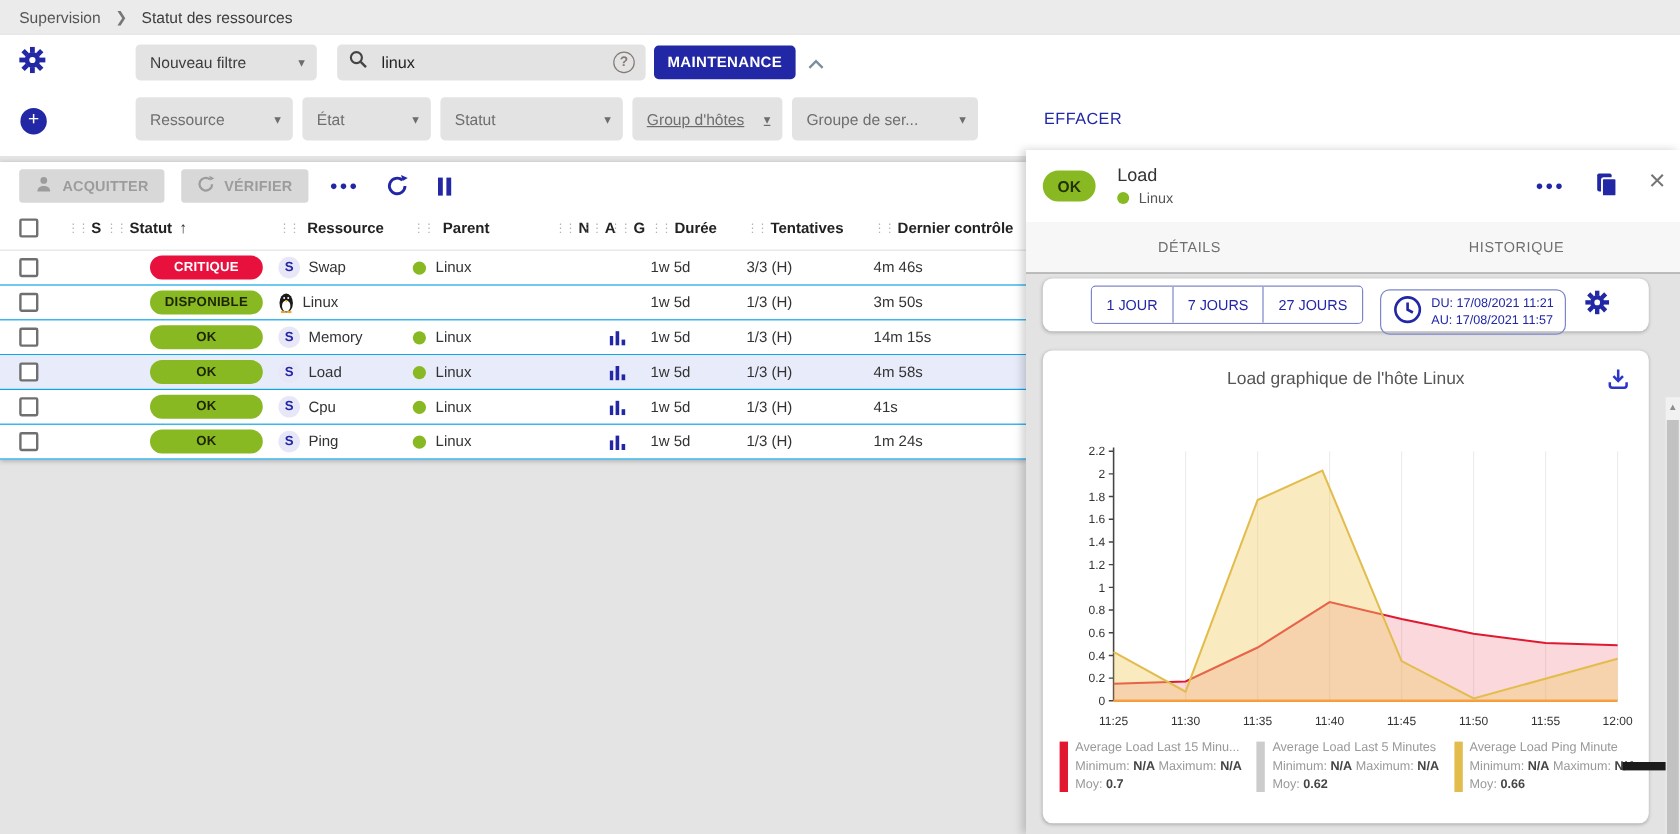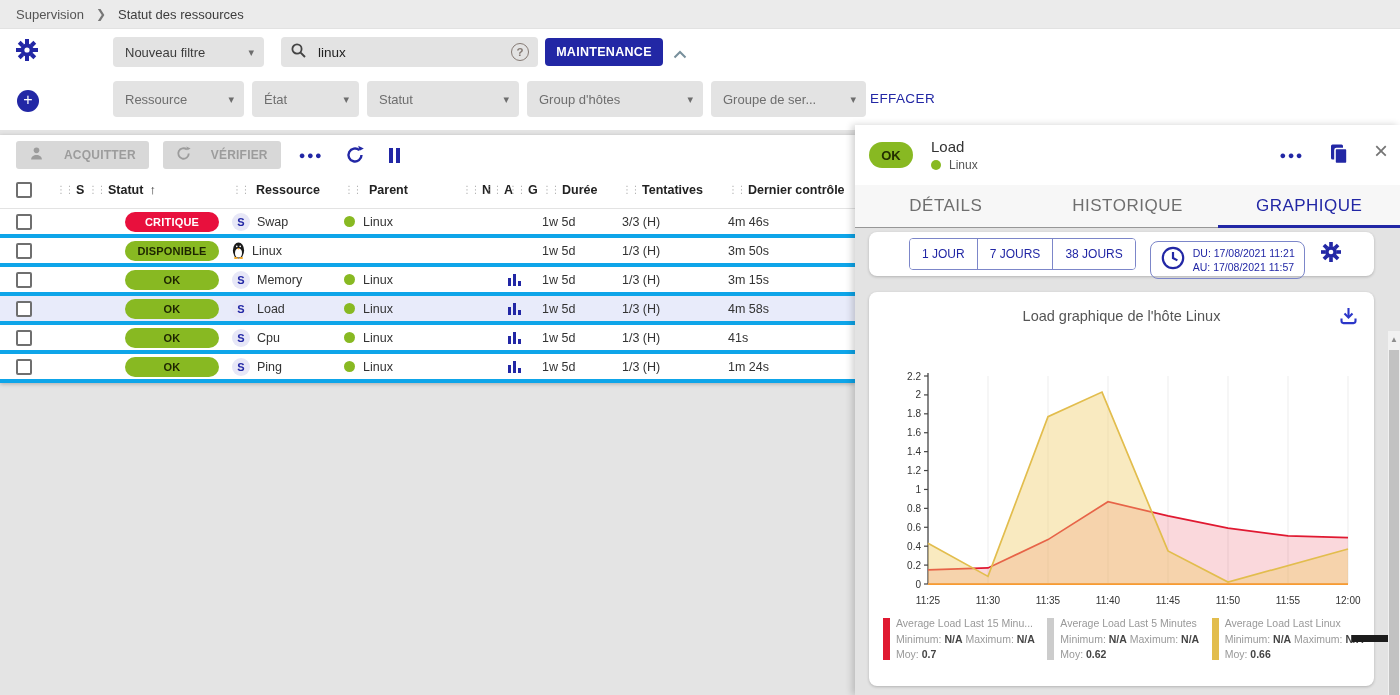--- a/index.html
+++ b/index.html
@@ -39,31 +39,31 @@
     padding:0 10px 0 12px; font-size:13px; color:#6e6e6e; cursor:pointer; }
   .clear-filters { position:absolute; left:870px; top:62px; color:var(--accent); font-size:13.5px;
     font-weight:500; letter-spacing:.4px; cursor:pointer; }
 
   
   .content { position:absolute; top:130px; left:0; width:1400px; height:565px; background:#e4e4e4; }
   .table-card { position:absolute; top:5px; left:0; width:855px; background:#fff;
     box-shadow:0 1px 4px rgba(0,0,0,.25); padding-top:4px; }
   .toolbar { display:flex; align-items:center; height:32px; padding-left:16px; gap:8px; }
   .tb-btn { height:28px; background:#d8d8d8; border-radius:3px; color:#9c9c9c; font-size:12px; font-weight:bold;
-    letter-spacing:.2px; display:flex; align-items:center; gap:20px; padding:0 13px; }
+    letter-spacing:.2px; display:flex; align-items:center; gap:8px; padding:0 13px; }
   .tb-more { color:var(--accent); font-weight:bold; font-size:11px; letter-spacing:1.5px; margin-left:10px; cursor:pointer; }
   .tb-ic { margin-left:14px; cursor:pointer; display:flex; }
   .pause-ic span { display:inline-block; width:4px; height:15px; background:var(--accent); margin:0 1.6px; }
 
   .thead { display:flex; align-items:center; height:38px; border-bottom:1px solid #e3e3e3;
     font-size:12.5px; font-weight:bold; color:#222; }
   .hc { display:flex; align-items:center; gap:3px; }
   .dots { color:#b4b4b4; font-size:10px; letter-spacing:-1.5px; font-weight:normal; }
   .sort-arrow { font-weight:normal; font-size:13px; color:#333; margin-left:3px; }
-  .trow { display:flex; align-items:center; height:29px; border-bottom:4px solid #0ea5e9;
+  .trow { display:flex; align-items:center; height:29px; border-bottom:1px solid #0ea5e9;
     font-size:12.5px; color:#333; }
   .trow.selected { background:var(--selrow); }
   .c-cb { width:48px; display:flex; justify-content:center; }
   .c-s { width:40px; padding-left:8px; }
   .c-status { width:136px; }
   .c-res { width:116px; display:flex; align-items:center; gap:7px; padding-left:8px; }
   .c-parent { width:122px; display:flex; align-items:center; gap:8px; padding-left:4px; }
   .c-n { width:22px; } .c-a { width:24px; } .c-g { width:34px; display:flex; align-items:center; }
   .c-dur { width:80px; } .c-try { width:106px; } .c-last { width:127px; }
   .checkbox { width:16px; height:16px; border:2px solid #6f6f6f; border-radius:2px; background:#fff; cursor:pointer; }
@@ -83,21 +83,21 @@
     font-weight:bold; font-size:13px; display:flex; align-items:center; justify-content:center; padding:0 8px; }
   .ptitle-wrap { margin-left:18px; }
   .ptitle { font-size:15px; color:#333; }
   .psub { display:flex; align-items:center; gap:8px; margin-top:3px; font-size:12px; color:#555; }
   .psub .pdot { width:10px; height:10px; }
   .ph-more { position:absolute; right:96px; top:24px; color:var(--accent); font-weight:bold; font-size:11px;
     letter-spacing:1.5px; cursor:pointer; }
   .ph-copy { position:absolute; right:50px; top:18px; cursor:pointer; }
   .ph-close { position:absolute; right:12px; top:14px; color:#757575; font-size:24px; line-height:24px; cursor:pointer; }
   .panel-tabs { height:43px; background:#f7f7f7; display:flex; border-bottom:1px solid #979797; }
-  .ptab { flex:1; display:flex; align-items:center; justify-content:center; font-size:17px; color:#6f6f6f;
+  .ptab { flex:1; display:flex; align-items:center; justify-content:center; font-size:12px; color:#6f6f6f;
     letter-spacing:.5px; position:relative; cursor:pointer; }
   .ptab.active { color:var(--accent); font-weight:500; }
   .ptab.active::after { content:""; position:absolute; left:0; right:0; bottom:-1px; height:3px; background:var(--accent); }
   .panel-body { position:relative; height:414px; padding:2px 26px 0 14px; }
 
   .time-card { height:44px; width:505px; background:#fff; border-radius:8px; box-shadow:0 1px 3px rgba(0,0,0,.22);
     display:flex; align-items:center; padding:0 10px; margin-top:2px; }
   .range-group { display:flex; height:32px; border:1px solid #7c86c9; border-radius:4px; margin-left:30px; overflow:hidden; }
   .range-btn { padding:0 12px; display:flex; align-items:center; font-size:12px; font-weight:500; color:var(--accent);
     border-left:1px solid #7c86c9; cursor:pointer; background:#fff; }
@@ -178,21 +178,21 @@
           <span class="caret">▾</span>
         </div>
         <div class="chip" style="width: 107px;">
           <span>État</span>
           <span class="caret">▾</span>
         </div>
         <div class="chip" style="width: 152px;">
           <span>Statut</span>
           <span class="caret">▾</span>
         </div>
-        <div class="chip" style="width: 176px;">
+        <div class="chip" style="width: 125px; text-decoration: underline;">
           <span>Group d'hôtes</span>
           <span class="caret">▾</span>
         </div>
         <div class="chip" style="width: 155px;">
           <span>Groupe de ser...</span>
           <span class="caret">▾</span>
         </div>
       </div>
     <span class="clear-filters">EFFACER</span>
   </div>
@@ -348,21 +348,21 @@
             <div class="c-a"></div>
             <div class="c-g">
               <svg width="14" height="13" viewBox="0 0 14 13">
                 <rect x="0" y="5" width="3" height="8" fill="#2227a5"></rect>
                 <rect x="5" y="1" width="3" height="12" fill="#2227a5"></rect>
                 <rect x="10" y="8" width="3" height="5" fill="#2227a5"></rect>
               </svg>
             </div>
             <div class="c-dur">1w 5d</div>
             <div class="c-try">1/3 (H)</div>
-            <div class="c-last">3m 15s</div>
+            <div class="c-last">14m 15s</div>
           </div>
           <div class="trow selected">
             <div class="c-cb">
               <span class="checkbox"></span>
             </div>
             <div class="c-s"></div>
             <div class="c-status">
               <span class="badge ok">OK</span>
             </div>
             <div class="c-res">
@@ -463,28 +463,27 @@
         <svg width="22" height="23" viewBox="0 0 22 23">
           <rect x="3" y="1.5" width="12" height="15" rx="1.5" fill="#2227a5"></rect>
           <rect x="7" y="5.5" width="12" height="15" rx="1.5" fill="#2227a5" stroke="#fff" stroke-width="1.6"></rect>
         </svg>
       </span>
       <span class="ph-close">×</span>
     </div>
     <div class="panel-tabs" id="panel-tabs">
         <div class="ptab">DÉTAILS</div>
         <div class="ptab">HISTORIQUE</div>
-        <div class="ptab active">GRAPHIQUE</div>
       </div>
     <div class="panel-body">
       <div class="time-card">
         <div class="range-group" id="range-group">
             <div class="range-btn">1 JOUR</div>
             <div class="range-btn">7 JOURS</div>
-            <div class="range-btn">38 JOURS</div>
+            <div class="range-btn">27 JOURS</div>
           </div>
         <div class="period-box">
           <span>
             <svg width="26" height="26" viewBox="0 0 26 26" fill="none">
               <circle cx="13" cy="13" r="10.2" stroke="#2227a5" stroke-width="2.2"></circle>
               <path d="M13 7 V13 L17.4 15.4" stroke="#2227a5" stroke-width="2.2"></path>
             </svg>
           </span>
           <div class="period-lines">
             <div><span>DU:</span>
@@ -580,21 +579,21 @@
               <span class="lswatch" style="background: rgb(204, 204, 204);"></span>
               <div class="ltext">
                 <div>Average Load Last 5 Minutes</div>
                 <div>Minimum: <b>N/A</b> Maximum: <b>N/A</b></div>
                 <div>Moy: <b>0.62</b></div>
               </div>
             </div>
             <div class="litem">
               <span class="lswatch" style="background: rgb(226, 189, 77);"></span>
               <div class="ltext">
-                <div>Average Load Last Linux</div>
+                <div>Average Load Ping Minute</div>
                 <div>Minimum: <b>N/A</b> Maximum: <b>N/A</b></div>
                 <div>Moy: <b>0.66</b></div>
               </div>
             </div>
           </div>
       </div>
 
       <div class="vscroll">
         <span class="arr">▲</span>
         <span class="vthumb"></span>

